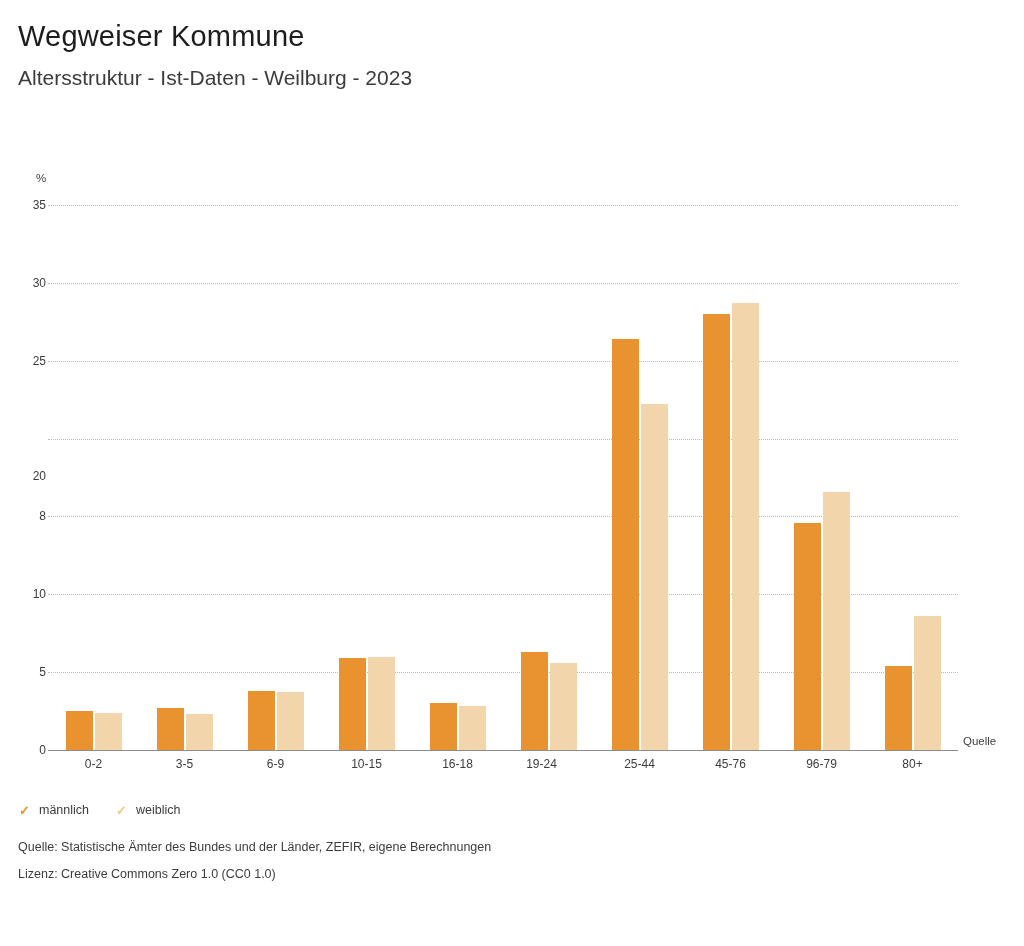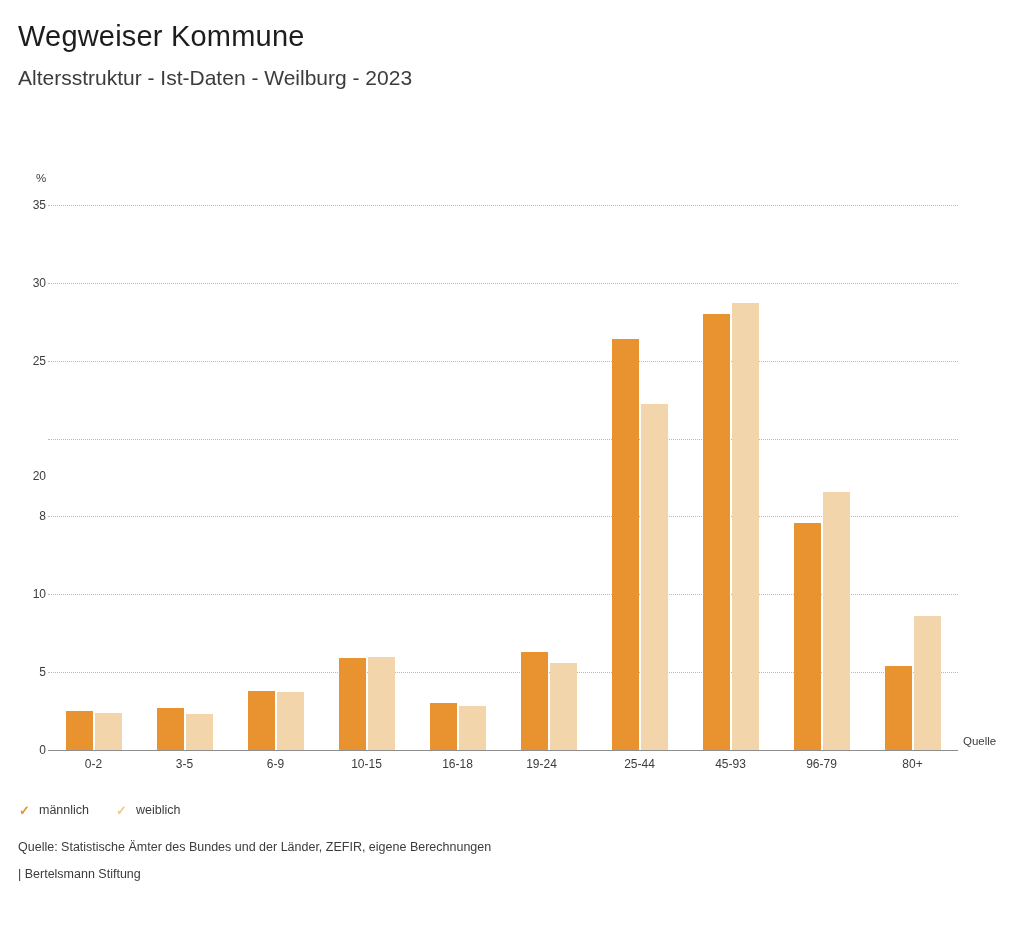--- a/index.html
+++ b/index.html
@@ -201,21 +201,21 @@
           <div class="bar w" title="weiblich 16-18: 2.8%" style="width: 27px; height: 43.6px; left: 410.5px; background: rgb(243, 213, 171);"></div>
           <div class="xlabel" style="left: 364px; width: 91px;">16-18</div>
           <div class="bar m" title="männlich 19-24: 6.3%" style="width: 27px; height: 98.1px; left: 472.5px; background: rgb(232, 147, 47);"></div>
           <div class="bar w" title="weiblich 19-24: 5.6%" style="width: 27px; height: 87.2px; left: 501.5px; background: rgb(243, 213, 171);"></div>
           <div class="xlabel" style="left: 448px; width: 91px;">19-24</div>
           <div class="bar m" title="männlich 25-44: 26.4%" style="width: 27px; height: 411.086px; left: 563.5px; background: rgb(232, 147, 47);"></div>
           <div class="bar w" title="weiblich 25-44: 22.2%" style="width: 27px; height: 345.686px; left: 592.5px; background: rgb(243, 213, 171);"></div>
           <div class="xlabel" style="left: 546px; width: 91px;">25-44</div>
           <div class="bar m" title="männlich 45-64: 28%" style="width: 27px; height: 436px; left: 654.5px; background: rgb(232, 147, 47);"></div>
           <div class="bar w" title="weiblich 45-64: 28.7%" style="width: 27px; height: 446.9px; left: 683.5px; background: rgb(243, 213, 171);"></div>
-          <div class="xlabel" style="left: 637px; width: 91px;">45-93</div>
+          <div class="xlabel" style="left: 637px; width: 91px;">45-76</div>
           <div class="bar m" title="männlich 65-79: 14.6%" style="width: 27px; height: 227.343px; left: 745.5px; background: rgb(232, 147, 47);"></div>
           <div class="bar w" title="weiblich 65-79: 16.6%" style="width: 27px; height: 258.486px; left: 774.5px; background: rgb(243, 213, 171);"></div>
           <div class="xlabel" style="left: 728px; width: 91px;">96-79</div>
           <div class="bar m" title="männlich 80+: 5.4%" style="width: 27px; height: 84.0857px; left: 836.5px; background: rgb(232, 147, 47);"></div>
           <div class="bar w" title="weiblich 80+: 8.6%" style="width: 27px; height: 133.914px; left: 865.5px; background: rgb(243, 213, 171);"></div>
           <div class="xlabel" style="left: 819px; width: 91px;">80+</div>
         </div>
       <div class="x-unit">Quelle</div>
     </div>
   </div>
@@ -226,16 +226,16 @@
       <span>männlich</span>
     </div>
     <div class="legend-item">
       <span class="legend-check w">✓</span>
       <span>weiblich</span>
     </div>
   </div>
 
   <div class="footer">
     <div>Quelle: Statistische Ämter des Bundes und der Länder, ZEFIR, eigene Berechnungen</div>
-    <div>| Bertelsmann Stiftung</div>
+    <div>Lizenz: Creative Commons Zero 1.0 (CC0 1.0)</div>
   </div>
 
 </div>
 
 </body></html>

